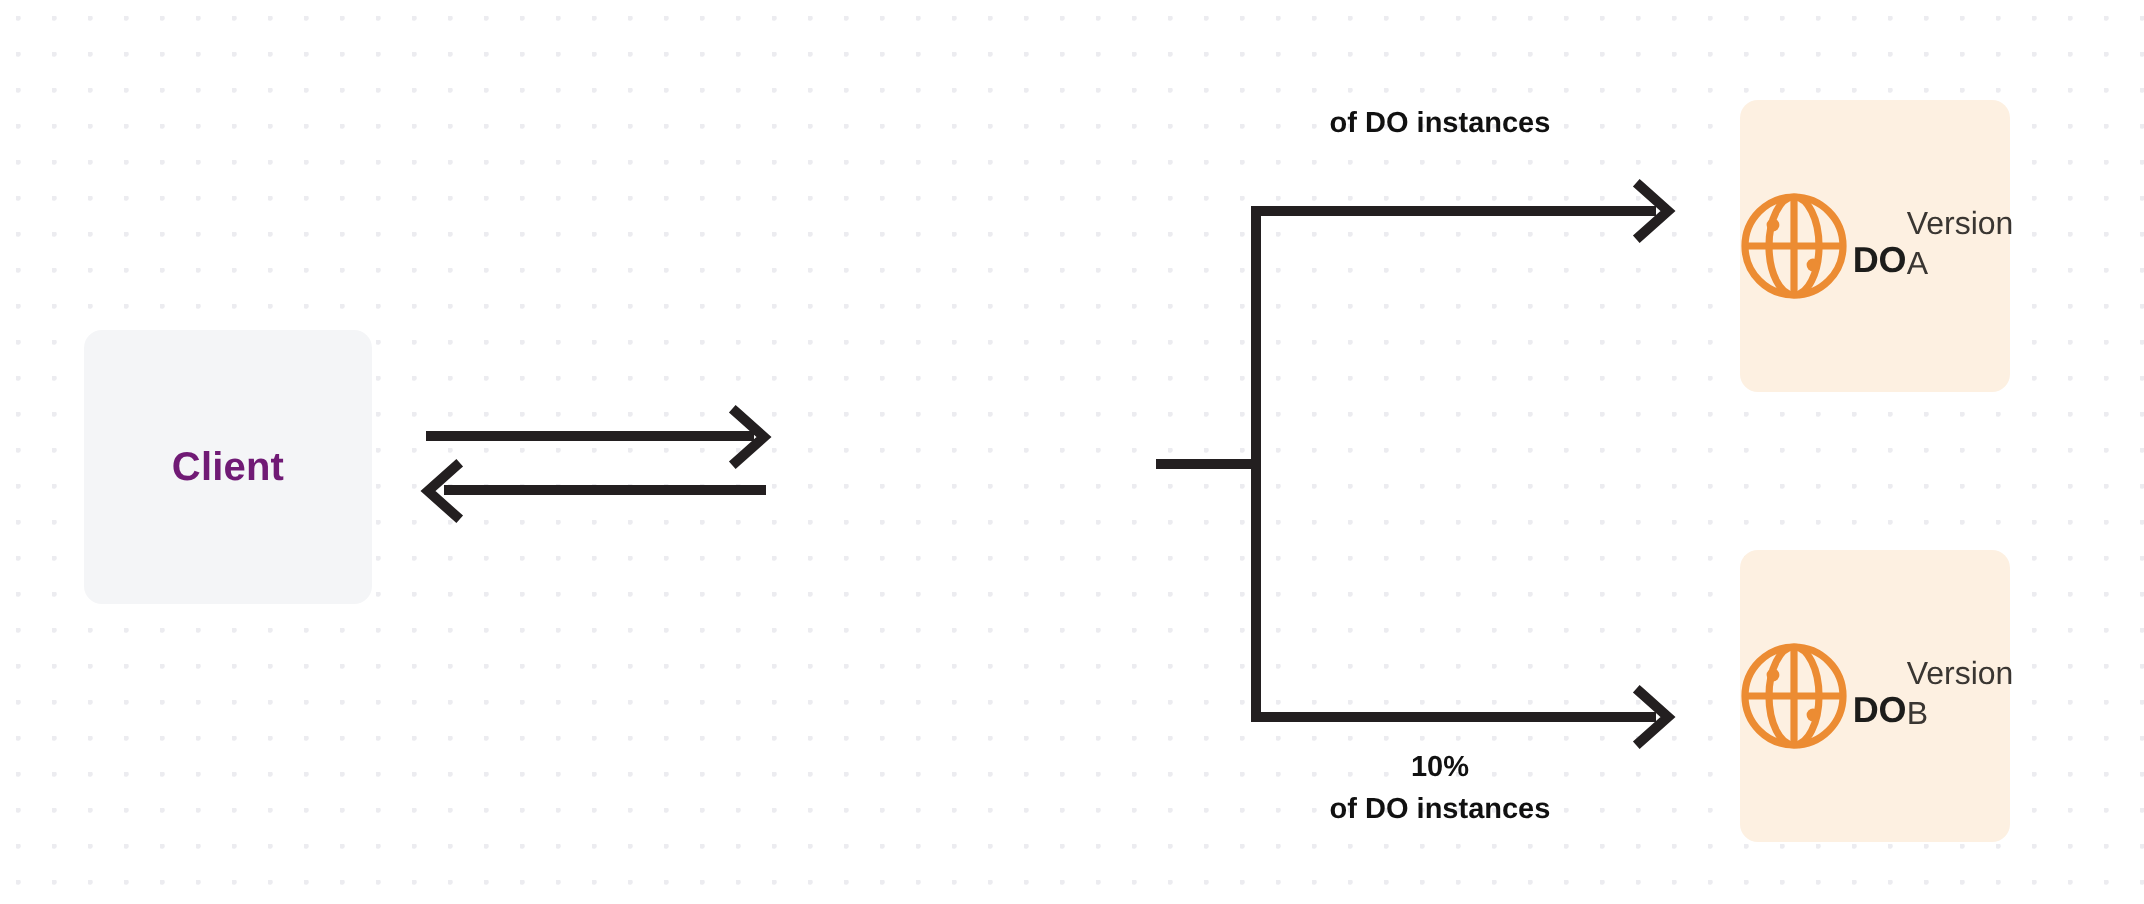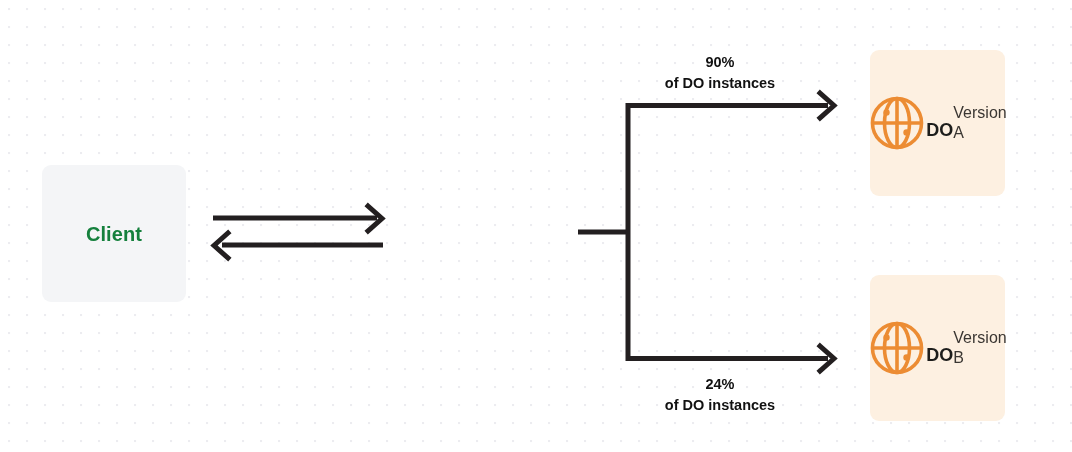--- a/index.html
+++ b/index.html
@@ -55,21 +55,21 @@
     width: 135px;
     height: 146px;
     background-color: #fdf0e1;
   }
   .node-do-a { top: 50px; }
   .node-do-b { top: 275px; }
 
   .node-label-dark {
     font-size: 20px;
     font-weight: bold;
-    color: #15803d;
+    color: #701a75;
     letter-spacing: 0.1px;
     line-height: 1.2;
   }
 
   .worker-label {
     font-size: 20px;
     font-weight: bold;
     color: #1d1d1b;
     margin-top: 16px;
     line-height: 1.2;
@@ -157,26 +157,25 @@
       <polyline points="820,93 834,105.5 820,118" fill="none" stroke="#231f20" stroke-width="5" stroke-linecap="square" stroke-linejoin="miter"></polyline>
     </g>
 
     <g>
       <line x1="626" y1="358.5" x2="828" y2="358.5" stroke="#231f20" stroke-width="5" stroke-linecap="butt"></line>
       <polyline points="820,346 834,358.5 820,371" fill="none" stroke="#231f20" stroke-width="5" stroke-linecap="square" stroke-linejoin="miter"></polyline>
     </g>
   </svg>
 
   <div class="edge-label edge-label-top">
-    <div>90%</div>
     <div>of DO instances</div>
   </div>
 
   <div class="edge-label edge-label-bottom">
-    <div>24%</div>
+    <div>10%</div>
     <div>of DO instances</div>
   </div>
 
   <div class="node node-client">
     <span class="node-label-dark">Client</span>
   </div>
 
 
   <div class="node node-do node-do-a">
     <span>

